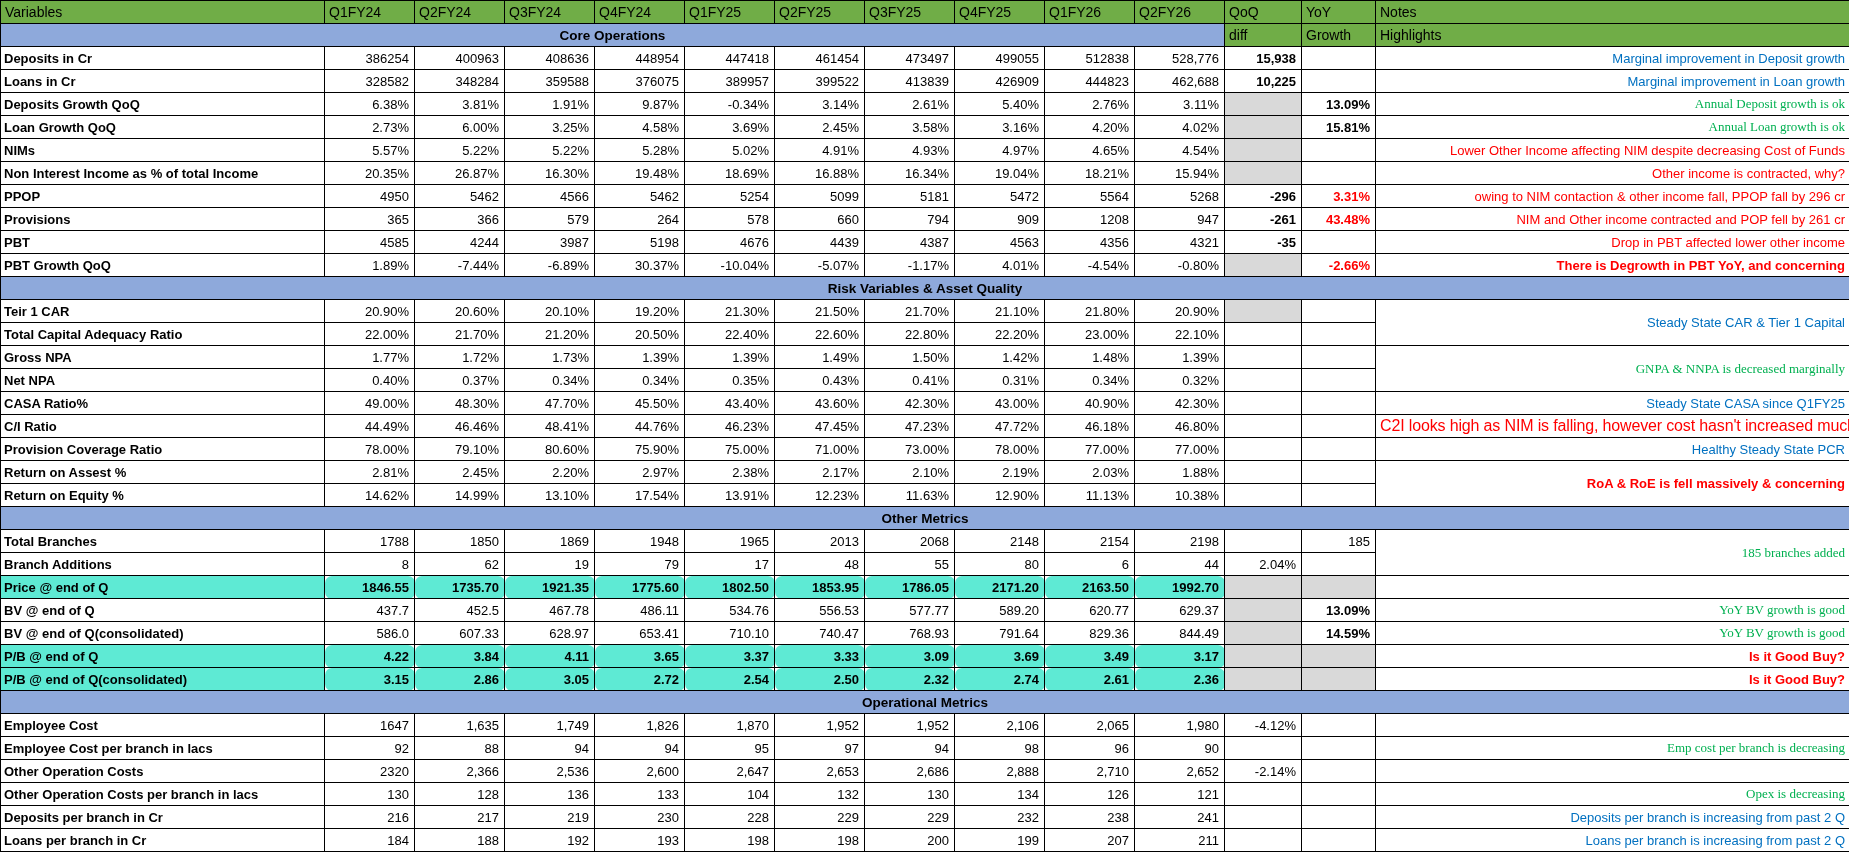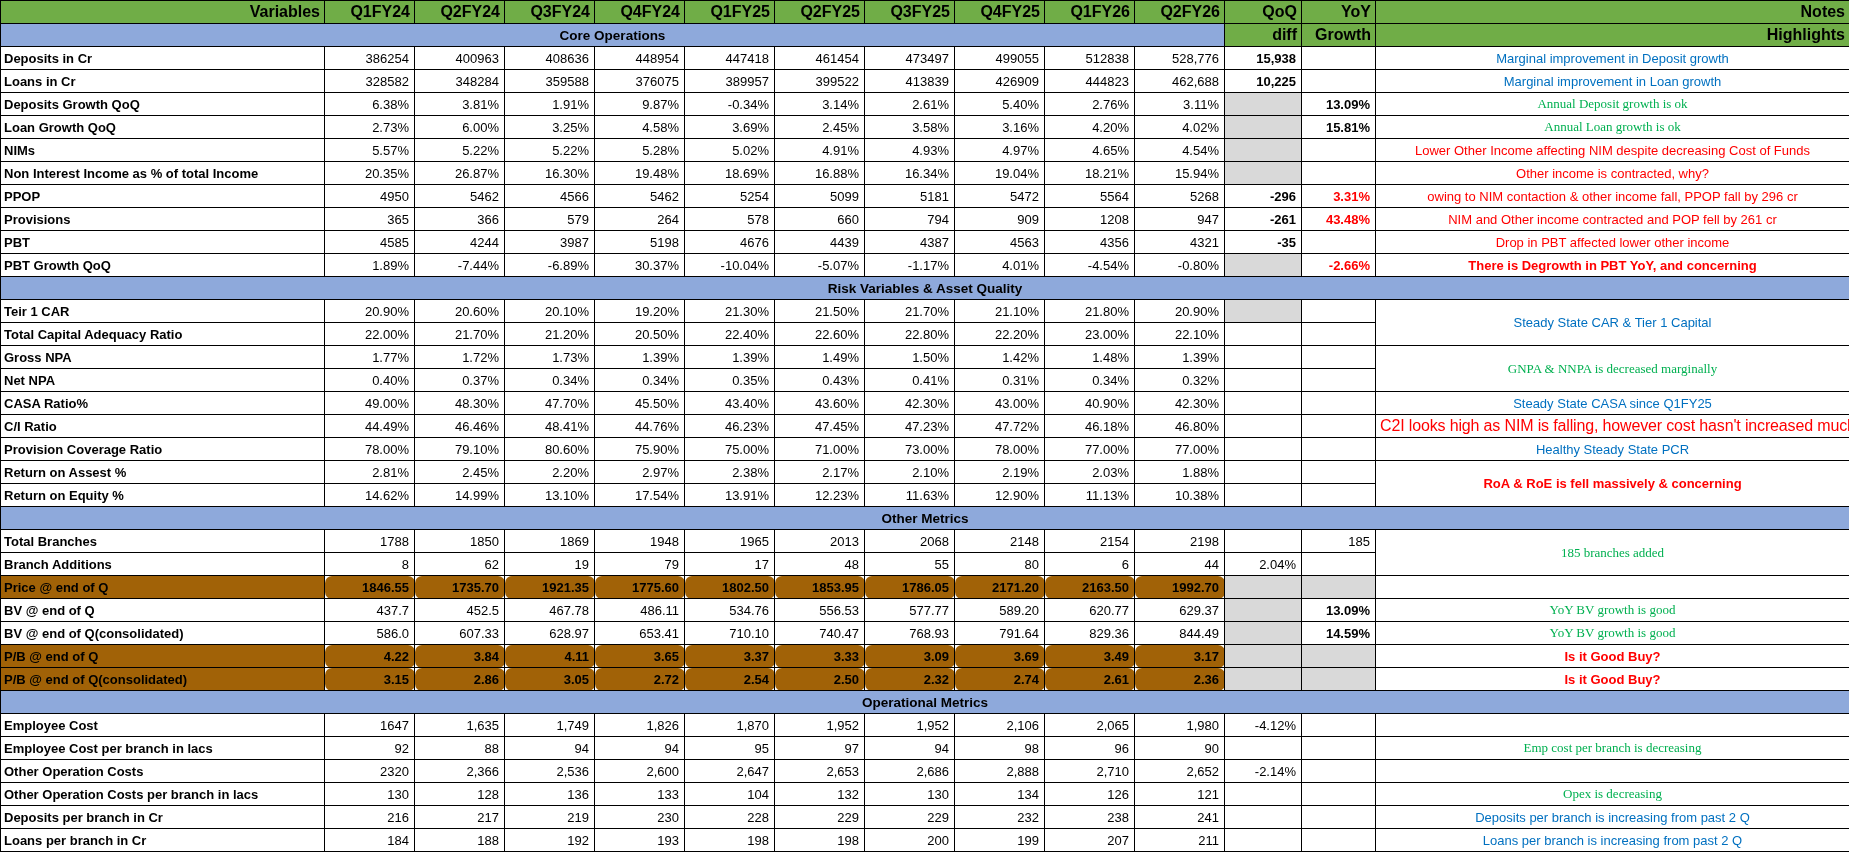--- a/index.html
+++ b/index.html
@@ -12,35 +12,35 @@
     font-size: 13px;
     color: #000;
     overflow: hidden;
     white-space: nowrap;
     vertical-align: middle;
     box-sizing: border-box;
     background: #fff;
   }
   th.hdr, td.hdr {
     background: #70AD47;
-    font-weight: bold;
-    text-align: right;
-    font-size: 16px;
+    font-weight: normal;
+    text-align: left;
+    font-size: 14px;
   }
   td.section {
     background: #8EA9DB;
     font-weight: bold;
     text-align: center;
     font-size: 13.5px;
   }
   td.lbl { font-weight: bold; text-align: left; padding-left: 3px; }
   td.val { text-align: right; padding-right: 5px; }
-  td.note { text-align: center; padding-left: 4px; }
+  td.note { text-align: right; padding-left: 4px; }
   td.gray { background: #D9D9D9; }
-  td.pink { background: #a16207; }
+  td.pink { background: #5eead4; }
   .b { font-weight: bold; border-radius: 7px; }
   .n-blue { color: #0070C0; }
   .n-green { color: #00B050; font-family: Liberation Serif, serif; }
   .n-red { color: #FF0000; }
   .fit { font-size: 16px; letter-spacing: -0.15px; }
 </style>
 </head>
 <body>
 
 <table id="grid">

